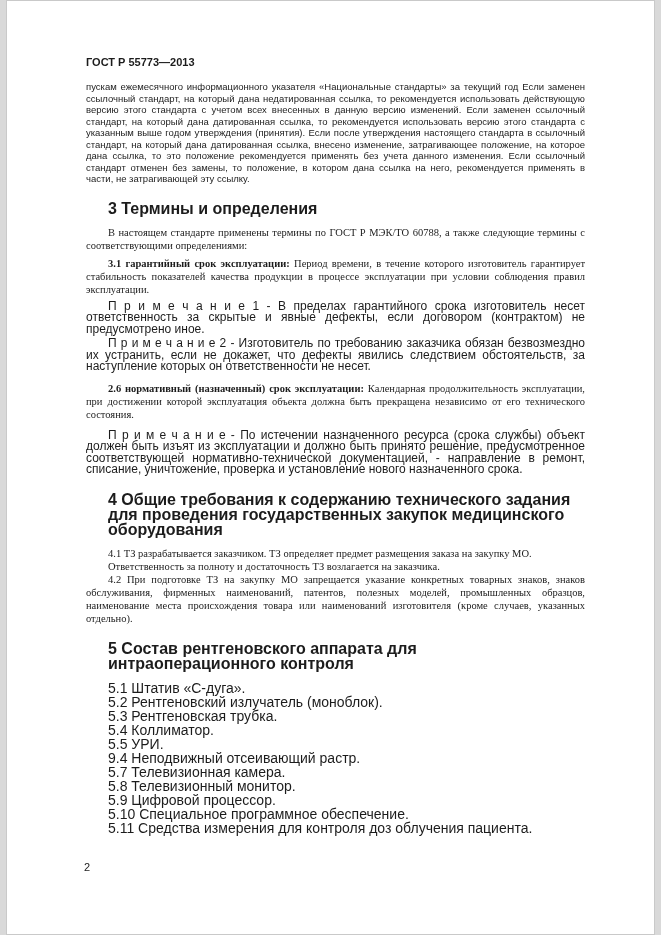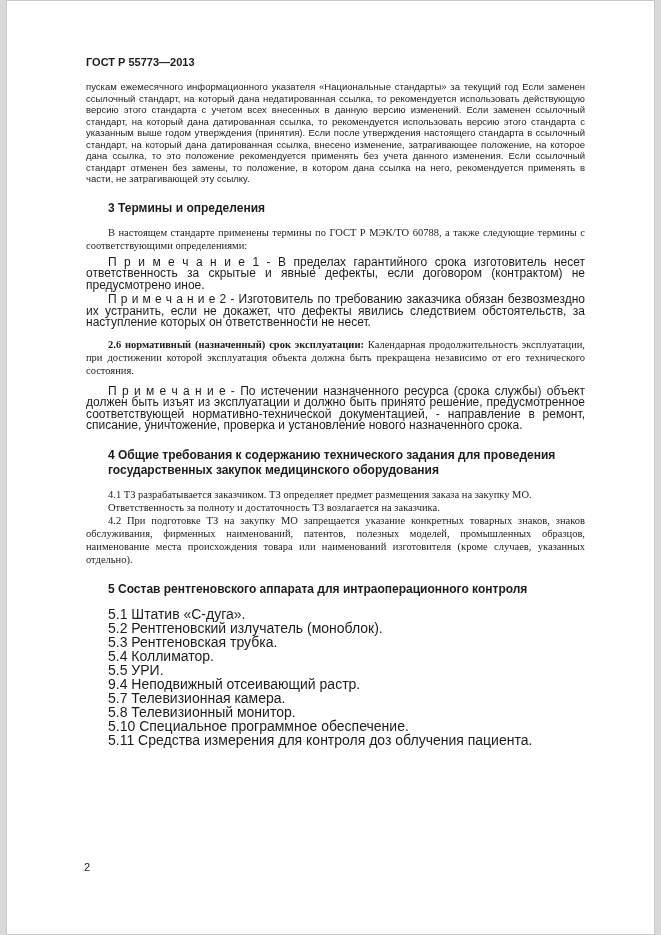--- a/index.html
+++ b/index.html
@@ -33,21 +33,21 @@
   }
   .indent { text-indent:22px;font-family:Liberation Serif, serif; }
   .note {
     font-size:12px;
     line-height:11.5px;
     text-align:justify;
     text-indent:22px;
     margin-top:3px;
   }
   .sec-heading {
-    font-size:12px;
+    font-size:16px;
     line-height:15px;
     font-weight:bold;
     margin:16px 0 10px 0;
     padding-left:22px;
   }
   .gap-sm { margin-top:5px; }
   .gap-md { margin-top:9px; }
   .list-item {
     font-size:14px;
     line-height:14px;
@@ -68,20 +68,21 @@
 <div class="page">
 
   <p class="doc-code">ГОСТ Р 55773—2013</p>
 
   <p class="small">пускам ежемесячного информационного указателя «Национальные стандарты» за текущий год Если заменен ссылочный стандарт, на который дана недатированная ссылка, то рекомендуется использовать действующую версию этого стандарта с учетом всех внесенных в данную версию изменений. Если заменен ссылочный стандарт, на который дана датированная ссылка, то рекомендуется использовать версию этого стандарта с указанным выше годом утверждения (принятия). Если после утверждения настоящего стандарта в ссылочный стандарт, на который дана датированная ссылка, внесено изменение, затрагивающее положение, на которое дана ссылка, то это положение рекомендуется применять без учета данного изменения. Если ссылочный стандарт отменен без замены, то положение, в котором дана ссылка на него, рекомендуется применять в части, не затрагивающей эту ссылку.</p>
 
   <p class="sec-heading">3 Термины и определения</p>
 
   <p class="body indent">В настоящем стандарте применены термины по ГОСТ Р МЭК/ТО 60788, а также следующие термины с соответствующими определениями:</p>
 
+  <p class="body indent gap-sm"><b class="term">3.1</b> <b class="term">гарантийный срок эксплуатации:</b> <span>Период времени, в течение которого изготовитель гарантирует стабильность показателей качества продукции в процессе эксплуатации при условии соблюдения правил эксплуатации.</span></p>
 
   <p class="note gap-sm">П р и м е ч а н и е 1 - В пределах гарантийного срока изготовитель несет ответственность за скрытые и явные дефекты, если договором (контрактом) не предусмотрено иное.</p>
 
   <p class="note">П р и м е ч а н и е 2 - Изготовитель по требованию заказчика обязан безвозмездно их устранить, если не докажет, что дефекты явились следствием обстоятельств, за наступление которых он ответственности не несет.</p>
 
   <p class="body indent gap-md"><b class="term">2.6</b> <b class="term">нормативный (назначенный) срок эксплуатации:</b> <span>Календарная продолжительность эксплуатации, при достижении которой эксплуатация объекта должна быть прекращена независимо от его технического состояния.</span></p>
 
   <p class="note gap-md">П р и м е ч а н и е - По истечении назначенного ресурса (срока службы) объект должен быть изъят из эксплуатации и должно быть принято решение, предусмотренное соответствующей нормативно-технической документацией, - направление в ремонт, списание, уничтожение, проверка и установление нового назначенного срока.</p>
 
   <p class="sec-heading">4 Общие требования к содержанию технического задания для проведения государственных закупок медицинского оборудования</p>
@@ -96,19 +97,20 @@
 
   <div>
     <p class="list-item">5.1 Штатив «С-дуга».</p>
     <p class="list-item">5.2 Рентгеновский излучатель (моноблок).</p>
     <p class="list-item">5.3 Рентгеновская трубка.</p>
     <p class="list-item">5.4 Коллиматор.</p>
     <p class="list-item">5.5 УРИ.</p>
     <p class="list-item">9.4 Неподвижный отсеивающий растр.</p>
     <p class="list-item">5.7 Телевизионная камера.</p>
     <p class="list-item">5.8 Телевизионный монитор.</p>
+    <p class="list-item">5.9 Цифровой процессор.</p>
     <p class="list-item">5.10 Специальное программное обеспечение.</p>
     <p class="list-item">5.11 Средства измерения для контроля доз облучения пациента.</p>
   </div>
 
   <p class="page-number">2</p>
 
 </div>
 
 </body></html>

